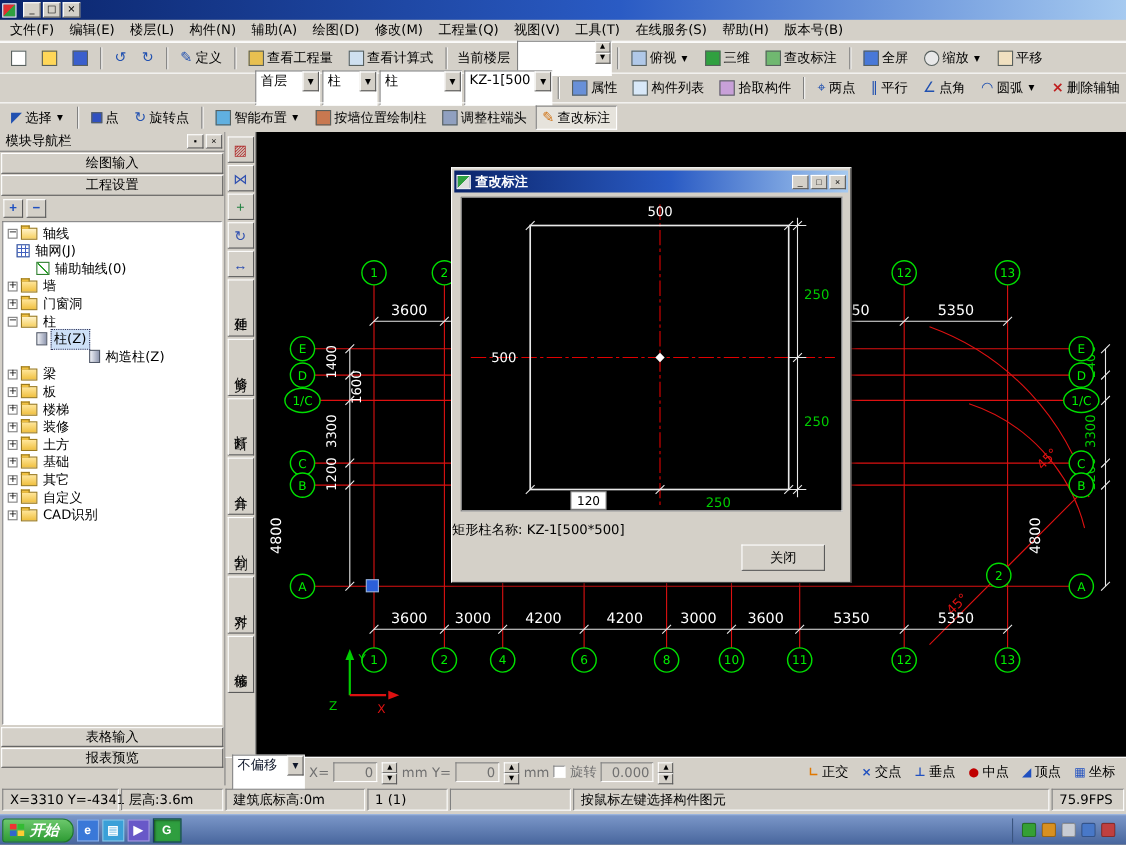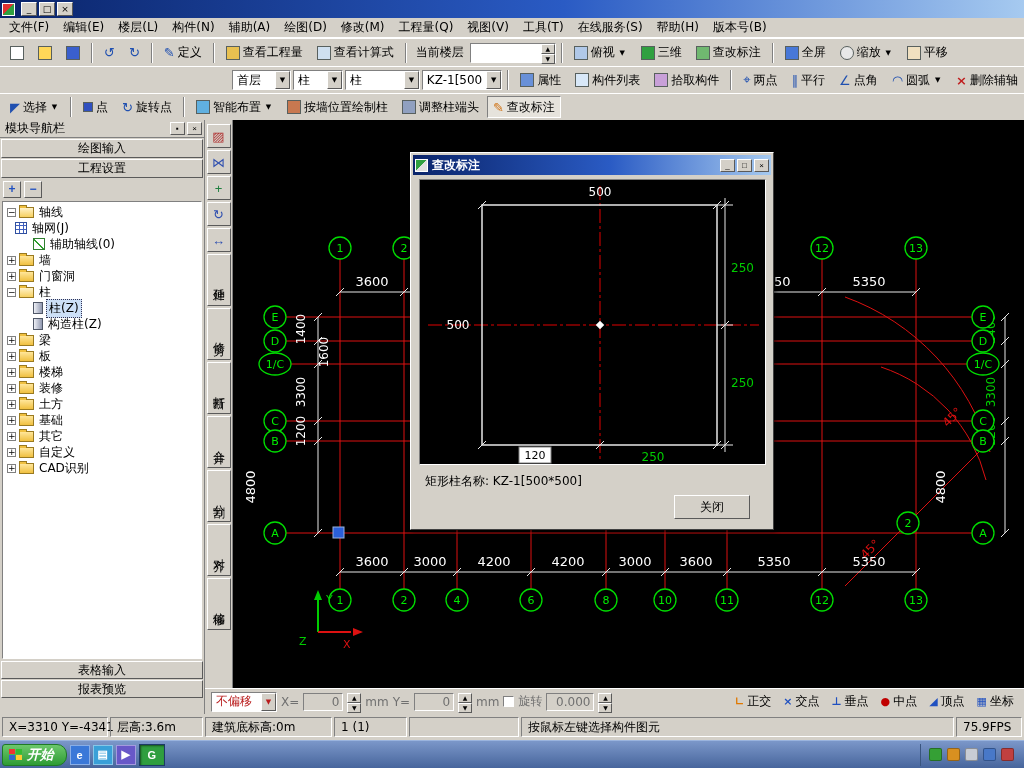--- a/index.html
+++ b/index.html
@@ -19,21 +19,21 @@
 
 .tbar{left:0;width:1024px;display:flex;align-items:center;padding-left:4px;border-top:1px solid #fff;gap:2px}
 #tb1{top:38px;height:28px}
 #tb2{top:66px;height:27px}
 #tb3{top:93px;height:27px}
 .tbtn{display:inline-flex;align-items:center;gap:3px;padding:2px 5px;height:22px;white-space:nowrap;background:transparent;border:1px solid transparent}
 .tbtn.pressed{border-color:#808080 #fff #fff #808080;background:#e6e3dc}
 .sep{width:2px;height:20px;border-left:1px solid #808080;border-right:1px solid #fff;margin:0 3px}
 .mi{width:14px;height:14px;display:inline-block;border:1px solid #58605e;background:#cfe0f0}
 .gly{font-size:13px;color:#2050b0}
-.combo{display:inline-flex;align-items:center;height:20px;background:#fff;border:1px solid;border-color:#808080 #fff #fff #808080}
+.combo{display:inline-flex;align-items:flex-start;height:32px;background:#fff;border:1px solid;border-color:#808080 #fff #fff #808080}
 .combo-text{flex:1;padding:0 4px;white-space:nowrap;overflow:hidden}
 .combo-arrow{width:15px;height:18px;display:flex;align-items:center;justify-content:center;font-size:7px;border:1px solid;border-color:#fff #5a5a5a #5a5a5a #fff;background:#d4d0c8}
 .spin{display:inline-flex;flex-direction:column;width:14px;height:18px}
 .spin b{flex:1;font-size:6px;line-height:8px;text-align:center;border:1px solid;border-color:#fff #5a5a5a #5a5a5a #fff;background:#d4d0c8;font-weight:normal}
 .tlabel{padding:0 4px;white-space:nowrap}
 
 #sidebar{top:120px;left:0;width:205px;height:594px;background:#d4d0c8;border-right:1px solid #808080;display:flex;flex-direction:column}
 #side-head{height:18px;display:flex;align-items:center;padding:0 2px 0 5px;border-bottom:1px solid #808080}
 #side-head .t{flex:1;white-space:nowrap}
 .side-mini{width:15px;height:13px;font-size:8px;line-height:10px;margin-left:2px}
@@ -61,21 +61,21 @@
 .vbtn-tall{height:52px;writing-mode:vertical-rl;font-size:12px;color:#000;letter-spacing:1px}
 
 #canvas{top:120px;left:233px;width:791px;height:568px;background:#000}
 #canvas svg{display:block;font-family:"DejaVu Sans",sans-serif}
 
 #dialog{top:152px;left:410px;width:364px;height:378px;background:#d4d0c8;border:1px solid;border-color:#fff #404040 #404040 #fff;box-shadow:2px 2px 4px rgba(0,0,0,.5);z-index:10}
 #dlg-title{position:absolute;left:2px;top:2px;right:2px;height:20px;background:linear-gradient(90deg,#0a246a,#2a5bc4 55%,#a6caf0);display:flex;align-items:center;padding:0 2px;color:#fff}
 #dlg-title .t{flex:1;font-weight:bold;white-space:nowrap}
 .dlg-ico{width:13px;height:13px;background:linear-gradient(135deg,#30a040 50%,#e0e0e0 50%);border:1px solid #fff;margin-right:4px}
 #dlg-panel{position:absolute;left:8px;top:26px;width:347px;height:286px;background:#000;border:1px solid;border-color:#808080 #fff #fff #808080}
-#dlg-name{position:absolute;left:14px;top:320px;white-space:nowrap}
+#dlg-name{position:absolute;left:0;top:320px;white-space:nowrap}
 #dlg-close{position:absolute;left:263px;top:342px;width:76px;height:24px;font-size:12px;font-family:inherit}
 #dlg-note{position:absolute;left:14px;top:358px;white-space:nowrap}
 .dlg-winbtn{width:15px;height:13px;font-size:8px;line-height:9px;margin-left:2px}
 
 #offsetbar{top:688px;left:205px;width:819px;height:26px;display:flex;align-items:center;gap:4px;padding-left:6px;border-top:1px solid #fff}
 .num{width:40px;height:18px;background:#d4d0c8;color:#707070;text-align:right;padding:1px 3px;border:1px solid;border-color:#808080 #fff #fff #808080;white-space:nowrap}
 .dim-lab{color:#707070}
 .chk{width:11px;height:11px;background:#fff;border:1px solid;border-color:#808080 #fff #fff #808080}
 #snap-group{margin-left:auto;display:flex;gap:12px;padding-right:10px;align-items:center}
 .snap{display:inline-flex;align-items:center;gap:3px;white-space:nowrap}
@@ -319,21 +319,21 @@
       <div class="tree-row" style="padding-left: 4px;">
         <span class="expander">−</span>
         <i class="ti ti-folder-open"></i>
         <span class="tree-label">柱</span>
       </div>
       <div class="tree-row" style="padding-left: 18px;">
         <span class="tree-spacer"></span>
         <i class="ti ti-column"></i>
         <span class="tree-label sel">柱(Z)</span>
       </div>
-      <div class="tree-row" style="padding-left: 18px;">
+      <div class="tree-row" style="padding-left: 18px; margin-left: 48px;">
         <span class="tree-spacer"></span>
         <i class="ti ti-column"></i>
         <span class="tree-label">构造柱(Z)</span>
       </div>
       <div class="tree-row" style="padding-left: 4px;">
         <span class="expander">+</span>
         <i class="ti ti-folder"></i>
         <span class="tree-label">梁</span>
       </div>
       <div class="tree-row" style="padding-left: 4px;">
@@ -562,21 +562,21 @@
       <rect x="99" y="267" width="32" height="16" fill="#ffffff" stroke="#808080"></rect>
       <text x="115" y="279" fill="#000000" font-size="11" text-anchor="middle">120</text>
       <text x="233" y="281" fill="#00cc00" font-size="12" text-anchor="middle">250</text>
     </svg>
   </div>
   <div id="dlg-name">矩形柱名称: KZ-1[500*500]</div>
   <button id="dlg-close" class="raised">关闭</button>
 </div>
 
 <div id="offsetbar" class="abs">
-  <span class="combo" style="width:66px;color:#b91c1c">
+  <span class="combo" style="width:66px;color:#0f172a">
       <span class="combo-text">不偏移</span>
       <span class="combo-arrow">▼</span>
     </span>
   <span class="dim-lab">X=</span>
   <span class="num">0</span>
   <span class="spin">
       <b>▲</b>
       <b>▼</b>
     </span>
   <span class="dim-lab">mm</span>

